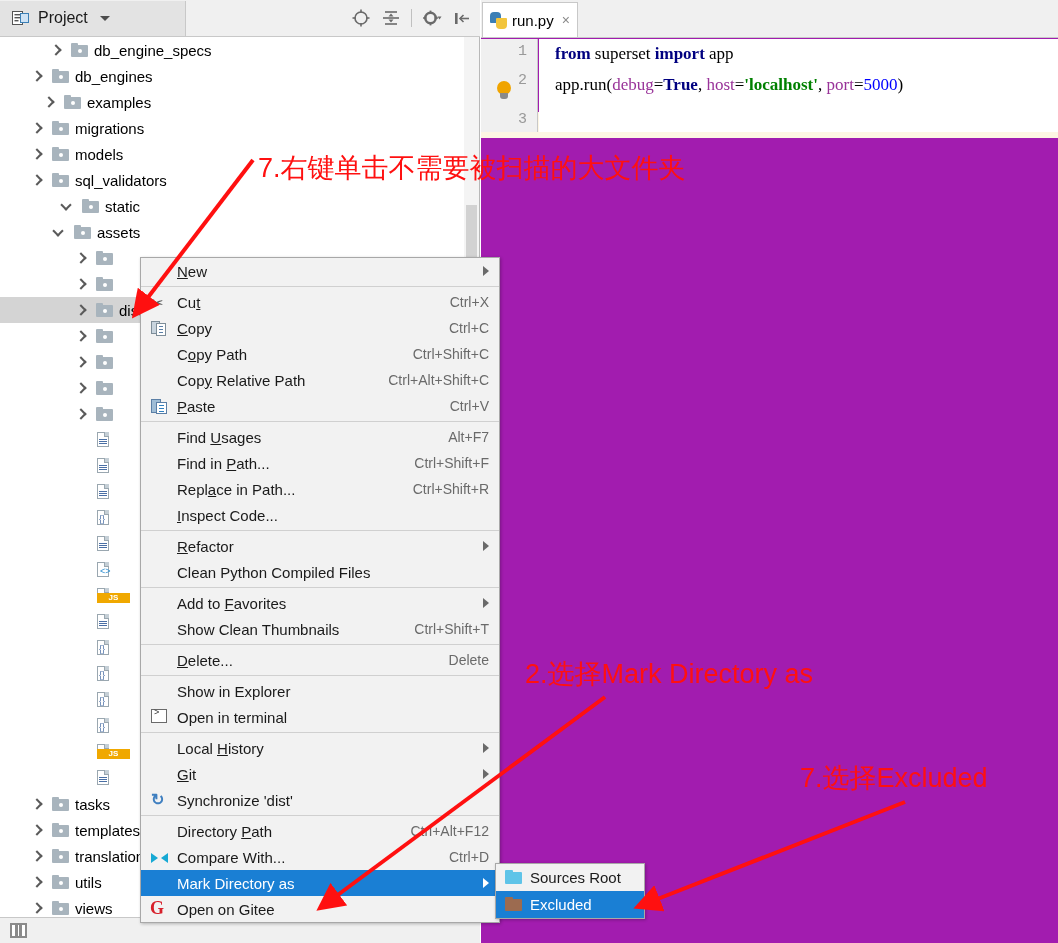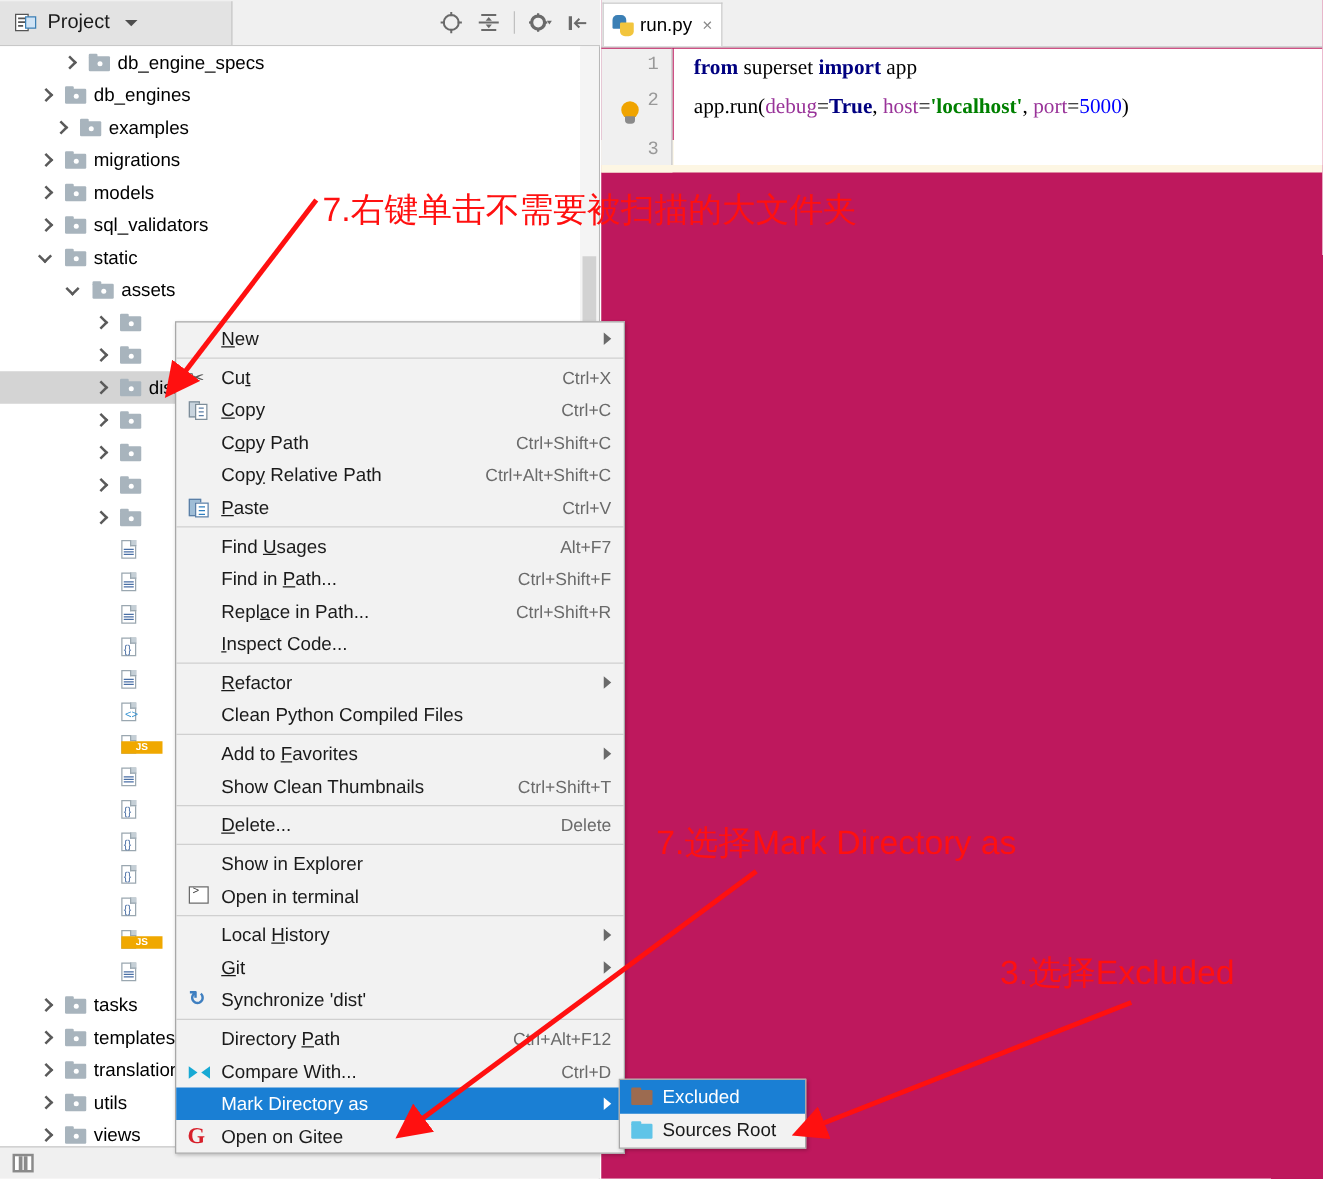--- a/index.html
+++ b/index.html
@@ -179,21 +179,21 @@
   }
   .sb-icon::after {
     content:""; position: absolute; right: 3px; top: 0px;
     width: 3px; height: 11px; background: #8a8a8a;
   }
 
   
   #editor {
     position: absolute; left: 481px; top: 0;
     width: 577px; height: 943px;
-    background: #be185d;
+    background: #a21caf;
   }
   #tabbar {
     position: absolute; left: 0; top: 0;
     width: 577px; height: 38px;
     background: #f0f0f0;
     border-bottom: 1px solid #c8c8c8;
   }
   .etab {
     position: absolute; left: 1px; top: 2px;
     height: 35px; min-width: 96px;
@@ -532,21 +532,21 @@
         <div class="trow" style="padding-left: 30px;">
           <span class="chev"></span>
           <span style="width: 8px; flex: 0 0 auto;"></span>
           <span class="fico">
             <span class="ftab"></span>
             <span class="fbody"></span>
             <span class="fdot"></span>
           </span>
           <span class="tlabel">sql_validators</span>
         </div>
-        <div class="trow" style="padding-left: 30px;">
+        <div class="trow" style="padding-left: 30px; margin-left: 30px;">
           <span class="chev open"></span>
           <span style="width: 8px; flex: 0 0 auto;"></span>
           <span class="fico">
             <span class="ftab"></span>
             <span class="fbody"></span>
             <span class="fdot"></span>
           </span>
           <span class="tlabel">static</span>
         </div>
         <div class="trow" style="padding-left: 52px;">
@@ -991,44 +991,44 @@
         <span>Mark Directory as</span>
         <span class="arr"></span>
       </div>
       <div class="mi">
         <span class="ic-gitee">G</span>
         <span>Open on Gitee</span>
       </div>
     </div>
 
   <div id="submenu">
+      <div class="smi">
+        <span class="sfold">
+          <span class="tb" style="background:#5fc4e8"></span>
+          <span class="bd" style="background:#5fc4e8"></span>
+        </span>
+        <span>Sources Root</span>
+      </div>
       <div class="smi hl">
         <span class="sfold">
           <span class="tb" style="background:#9c6b50"></span>
           <span class="bd" style="background:#9c6b50"></span>
         </span>
         <span>Excluded</span>
-      </div>
-      <div class="smi">
-        <span class="sfold">
-          <span class="tb" style="background:#5fc4e8"></span>
-          <span class="bd" style="background:#5fc4e8"></span>
-        </span>
-        <span>Sources Root</span>
       </div>
     </div>
 
   <svg id="svg-arrows">
     <defs>
       <marker id="ah" markerWidth="7" markerHeight="7" refX="1.2" refY="3.5" orient="auto">
         <polygon points="0,0 7,3.5 0,7" fill="#ff1010"></polygon>
       </marker>
     </defs>
     <line x1="253" y1="160" x2="146" y2="300" stroke="#ff1010" stroke-width="4" marker-end="url(#ah)"></line>
     <line x1="605" y1="697" x2="335" y2="897" stroke="#ff1010" stroke-width="4" marker-end="url(#ah)"></line>
     <line x1="905" y1="802" x2="655" y2="900" stroke="#ff1010" stroke-width="4" marker-end="url(#ah)"></line>
   </svg>
 
   <div class="anno" id="anno-1" style="left:258px; top:150px;">7.右键单击不需要被扫描的大文件夹</div>
-  <div class="anno" id="anno-2" style="left:525px; top:656px;">7.选择Mark Directory as</div>
-  <div class="anno" id="anno-3" style="left:800px; top:760px;">3.选择Excluded</div>
+  <div class="anno" id="anno-2" style="left:525px; top:656px;">2.选择Mark Directory as</div>
+  <div class="anno" id="anno-3" style="left:800px; top:760px;">7.选择Excluded</div>
 
 </div>
 
 </body></html>

